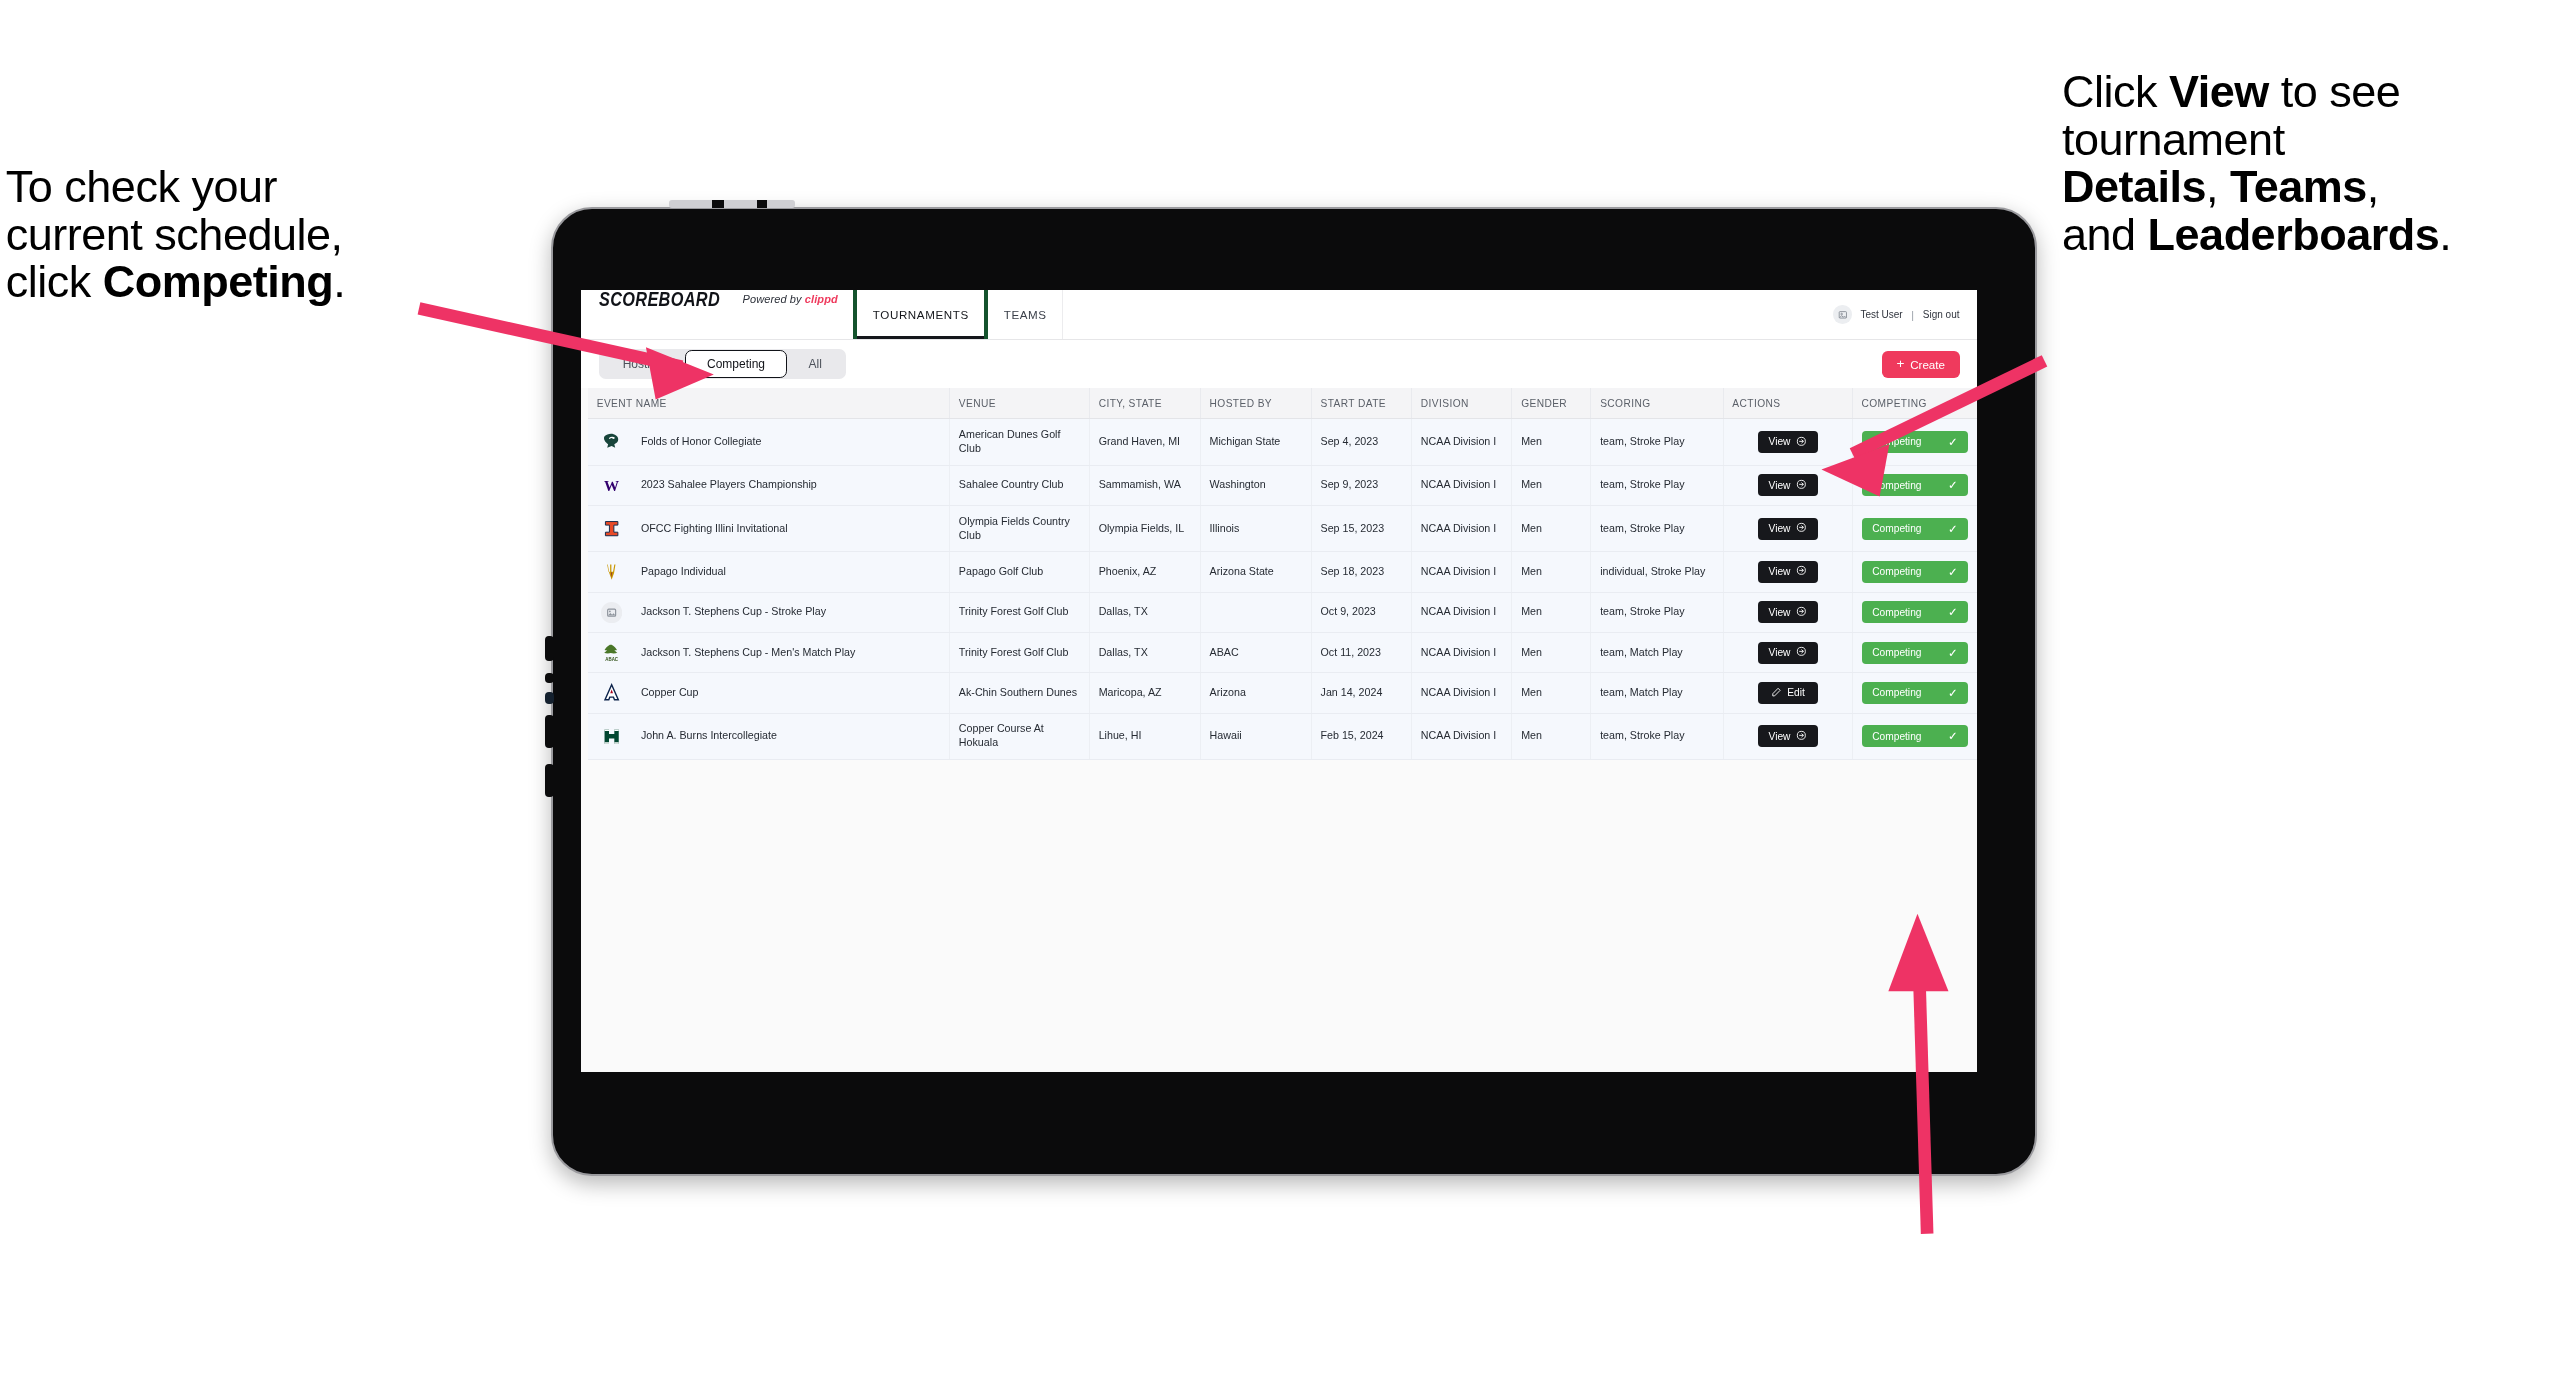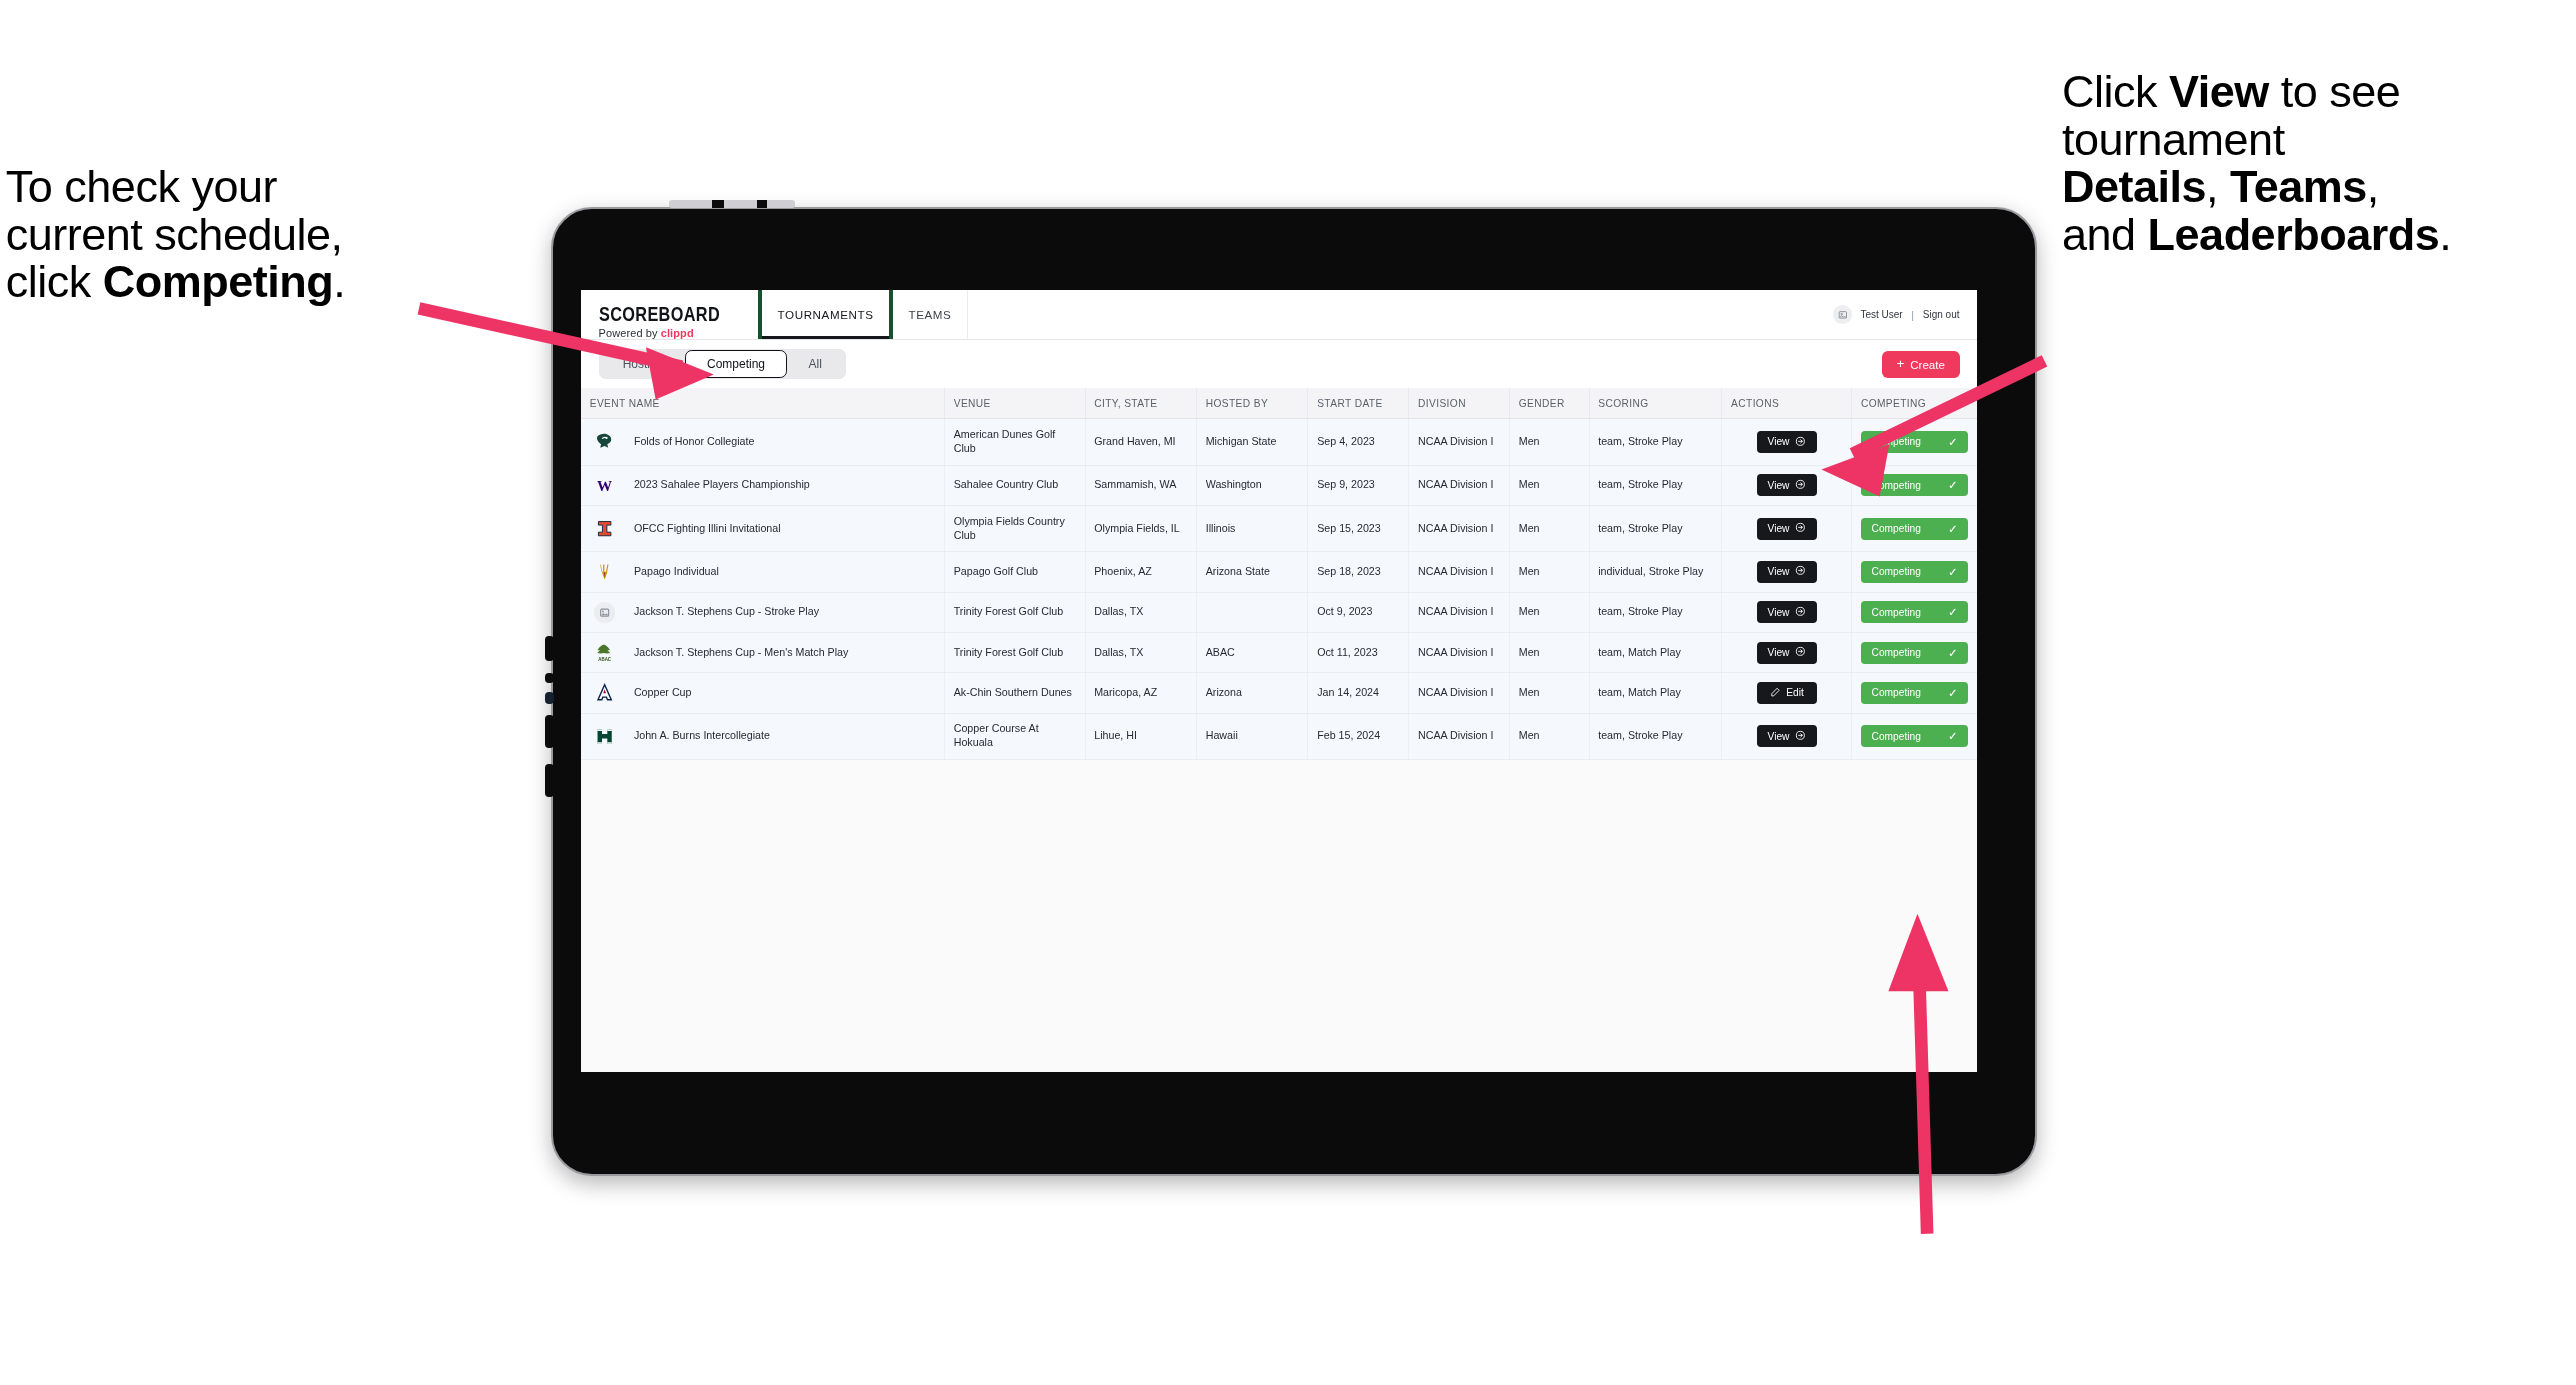--- a/index.html
+++ b/index.html
@@ -59,21 +59,21 @@
     width: 1396px; height: 782px;
     background: #fafafa;
     overflow: hidden;
   }
 
   
   #appbar {
     height: 50px; background:#fff; display:flex; align-items:stretch;
     border-bottom: 1px solid #e6e6e8; position: relative;
   }
-  #brand { display:flex; flex-direction:column; justify-content:flex-end; padding: 0 15.5px 0 17.5px; }
+  #brand { display:flex; flex-direction:row; justify-content:flex-start; padding: 0 15.5px 0 17.5px; font-style: italic; }
   #brand-title {
     font-family: "Liberation Sans", sans-serif;
     font-weight: 700; font-size: 19.4px; letter-spacing: 0.4px;
     color: #111318; transform: scaleX(0.84); transform-origin: left center;
     line-height: 1;
   }
   #brand-sub { font-size: 11px; color:#2b2f38; margin-top: 3px; letter-spacing: 0.1px; }
   #brand-sub .accent { color:#ef3a5d; font-weight:700; }
   .navtab {
     display:flex; align-items:center; padding: 0 15.5px;
@@ -112,21 +112,21 @@
     font-weight: 400;
   }
   #create-btn {
     background:#ef3a5d; color:#fff; border:none; border-radius:5.8px;
     height:27px; padding: 0 14.5px; font-size:11.6px; display:flex; align-items:center; gap:5.8px;
     cursor:pointer; font-family:"Liberation Sans", sans-serif;
   }
   #create-plus { font-size:13.6px; line-height:1; }
 
   
-  #tablewrap { background:#fff; }
+  #tablewrap { background:#fff;margin-left:7px; }
   table { width:100%; border-collapse: collapse; table-layout: fixed; }
   thead th {
     background:#f4f4f6; color:#5a5f68; font-weight:400;
     font-size:10.2px; letter-spacing:0.4px; text-align:left;
     padding: 9.7px 8.7px; border-bottom:1px solid #e3e4e8; border-right:1px solid #e9eaee;
     vertical-align: middle;
   }
   thead th:last-child { border-right:none; }
   tbody td {
     font-size:10.7px; color:#262b33; padding: 8.7px 8.7px;

